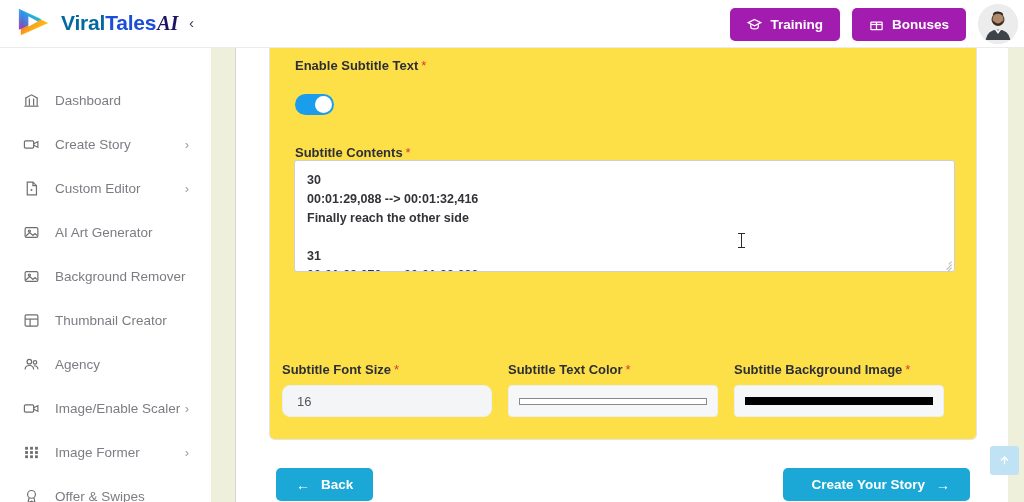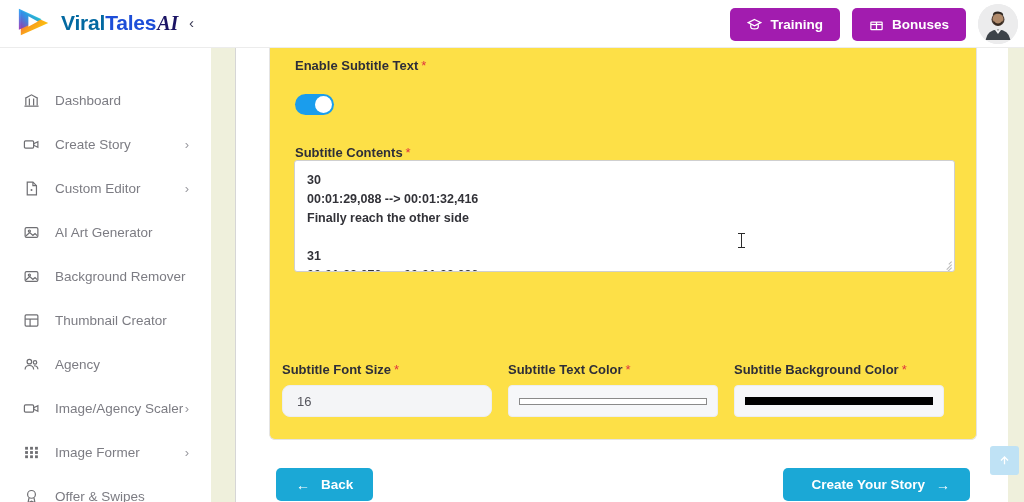--- a/index.html
+++ b/index.html
@@ -413,21 +413,21 @@
       <span class="nav-chev"></span>
     </div>
 
     <div class="nav-item">
       <span class="nav-icon">
         <svg width="17" height="17" viewBox="0 0 24 24" fill="none" stroke="currentColor" stroke-width="1.7">
           <rect x="2" y="7" width="13" height="10" rx="1.5"></rect>
             <path d="M15 11 L21 8 V16 L15 13 Z"></path>
         </svg>
       </span>
-      <span class="nav-label">Image/Agency Scaler</span>
+      <span class="nav-label">Image/Enable Scaler</span>
       <span class="nav-chev">›</span>
     </div>
 
     <div class="nav-item">
       <span class="nav-icon">
         <svg width="17" height="17" viewBox="0 0 24 24" fill="currentColor">
           <rect x="3" y="4" width="4" height="4"></rect>
             <rect x="10" y="4" width="4" height="4"></rect>
             <rect x="17" y="4" width="4" height="4"></rect>
           <rect x="3" y="10" width="4" height="4"></rect>
@@ -503,21 +503,21 @@
           <div class="field-label">
             <span>Subtitle Text Color</span><span class="req">*</span>
           </div>
           <div class="color-box">
             <div class="swatch" style="background: rgb(255, 255, 255);"></div>
           </div>
         </div>
 
         <div class="fcol">
           <div class="field-label">
-            <span>Subtitle Background Color</span><span class="req">*</span>
+            <span>Subtitle Background Image</span><span class="req">*</span>
           </div>
           <div class="color-box">
             <div class="swatch dark" style="background: rgb(0, 0, 0);"></div>
           </div>
         </div>
 
       </div>
     </div>
 
     <button class="footer-btn btn-back">

